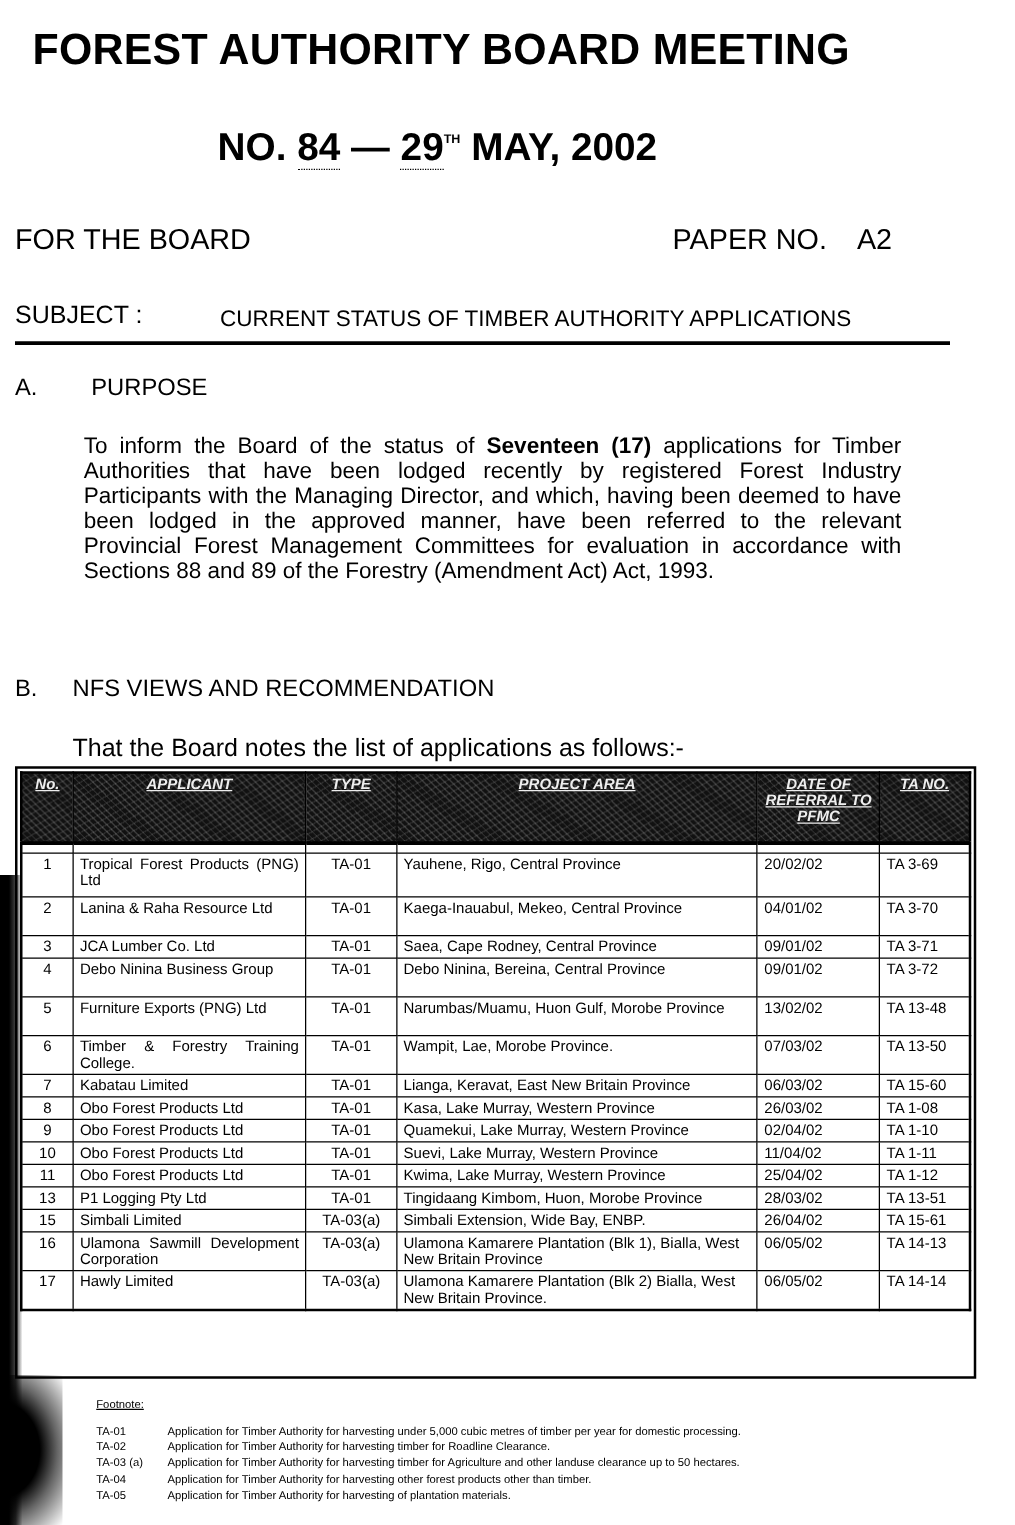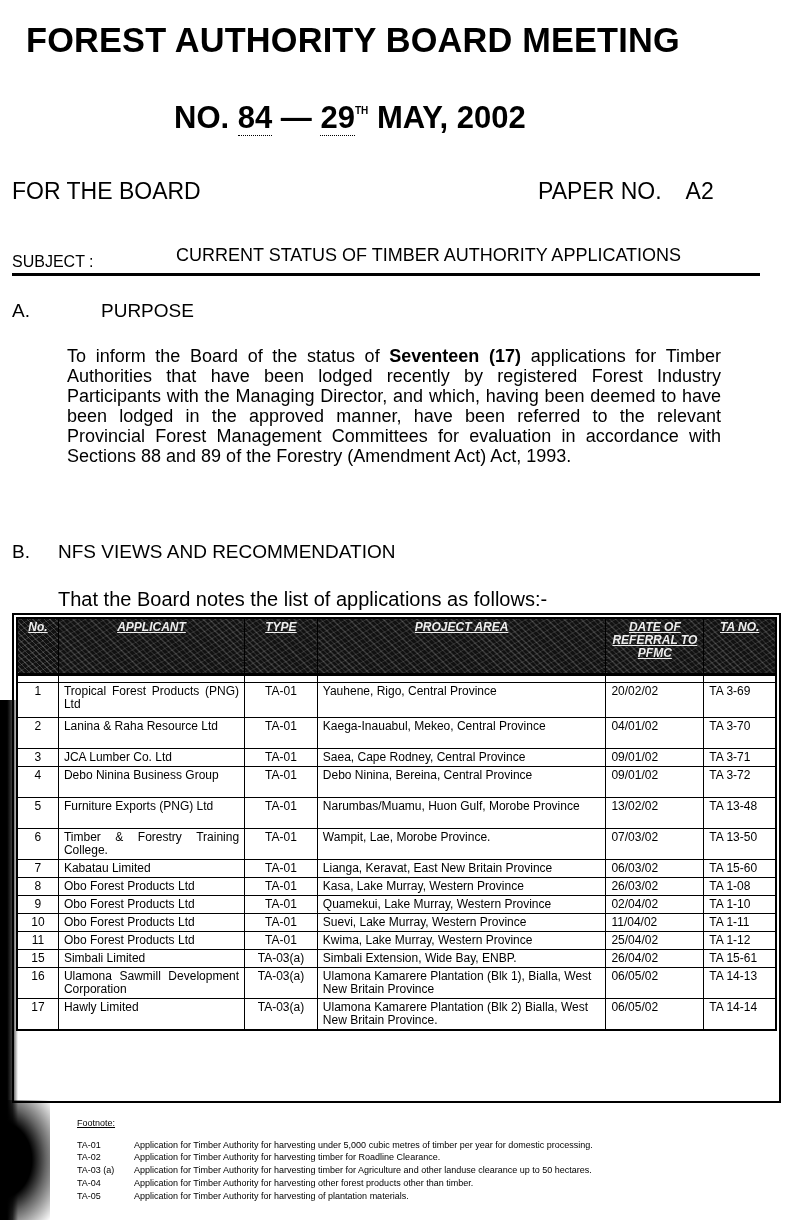--- a/index.html
+++ b/index.html
@@ -22,21 +22,21 @@
   }
   .meeting-no {
     left: 174px; top: 100px; font-size: 31px; font-weight: bold;
   }
   .meeting-no .u { border-bottom: 1px dotted #000; }
   .meeting-no sup { font-size: 10px; vertical-align: 14px; }
   .for-board { left: 12px; top: 178px; font-size: 23px; }
   .paper-no { left: 538px; top: 178px; font-size: 23px; }
   .paper-no .val { margin-left: 24px; }
   .subject-row { left: 12px; top: 241px; width: 748px; height: 32px; border-bottom: 3px solid #000; }
-  .subject-label { position: absolute; left: 0; top: 0; font-size: 16px; margin-top: 12px; }
+  .subject-label { position: absolute; left: 0; top: 0; font-size: 20px; }
   .subject-text { position: absolute; left: 164px; top: 4px; font-size: 18px; }
   .sec-letter { font-size: 19px; }
   .sec-head { font-size: 19px; }
   .purpose-p {
     left: 67px; top: 346px; width: 654px; font-size: 18px; line-height: 20px; text-align: justify;
   }
   .purpose-p b { font-weight: bold; }
   .lead { left: 58px; top: 588px; font-size: 20px; }
 
   .tbl-wrap {
@@ -93,21 +93,21 @@
 <div class="abs paper-no">
   <span>PAPER NO.</span><span class="val">A2</span>
 </div>
 
 <div class="abs subject-row">
   <span class="subject-label">SUBJECT :</span>
   <span class="subject-text">CURRENT STATUS OF TIMBER AUTHORITY APPLICATIONS</span>
 </div>
 
 <div class="abs sec-letter" style="left:12px; top:300px;">A.</div>
-<div class="abs sec-head" style="left:73px; top:300px;margin-left:28px;">PURPOSE</div>
+<div class="abs sec-head" style="left:73px; top:300px;">PURPOSE</div>
 <div class="abs purpose-p"><span>To inform the Board of the status of </span><b>Seventeen (17)</b><span> applications for Timber Authorities that have been lodged recently by registered Forest Industry Participants with the Managing Director, and which, having been deemed to have been lodged in the approved manner, have been referred to the relevant Provincial Forest Management Committees for evaluation in accordance with Sections 88 and 89 of the Forestry (Amendment Act) Act, 1993.</span></div>
 
 <div class="abs sec-letter" style="left:12px; top:541px;">B.</div>
 <div class="abs sec-head" style="left:58px; top:541px;">NFS VIEWS AND RECOMMENDATION</div>
 <div class="abs lead">That the Board notes the list of applications as follows:-</div>
 
 <div class="tbl-wrap">
   <table class="apps">
     <thead>
       <tr>
@@ -210,20 +210,28 @@
       </tr>
       <tr class="short">
         <td class="c-no">11</td>
         <td class="c-app">Obo Forest Products Ltd</td>
         <td class="c-type">TA-01</td>
         <td class="c-area">Kwima, Lake Murray, Western Province</td>
         <td class="c-date">25/04/02</td>
         <td class="c-ta">TA 1-12</td>
       </tr>
       <tr class="short">
+        <td class="c-no">13</td>
+        <td class="c-app">P1 Logging Pty Ltd</td>
+        <td class="c-type">TA-01</td>
+        <td class="c-area">Tingidaang Kimbom, Huon, Morobe Province</td>
+        <td class="c-date">28/03/02</td>
+        <td class="c-ta">TA 13-51</td>
+      </tr>
+      <tr class="short">
         <td class="c-no">15</td>
         <td class="c-app">Simbali Limited</td>
         <td class="c-type">TA-03(a)</td>
         <td class="c-area">Simbali Extension, Wide Bay, ENBP.</td>
         <td class="c-date">26/04/02</td>
         <td class="c-ta">TA 15-61</td>
       </tr>
       <tr class="mid">
         <td class="c-no">16</td>
         <td class="c-app">Ulamona Sawmill Development Corporation</td>

